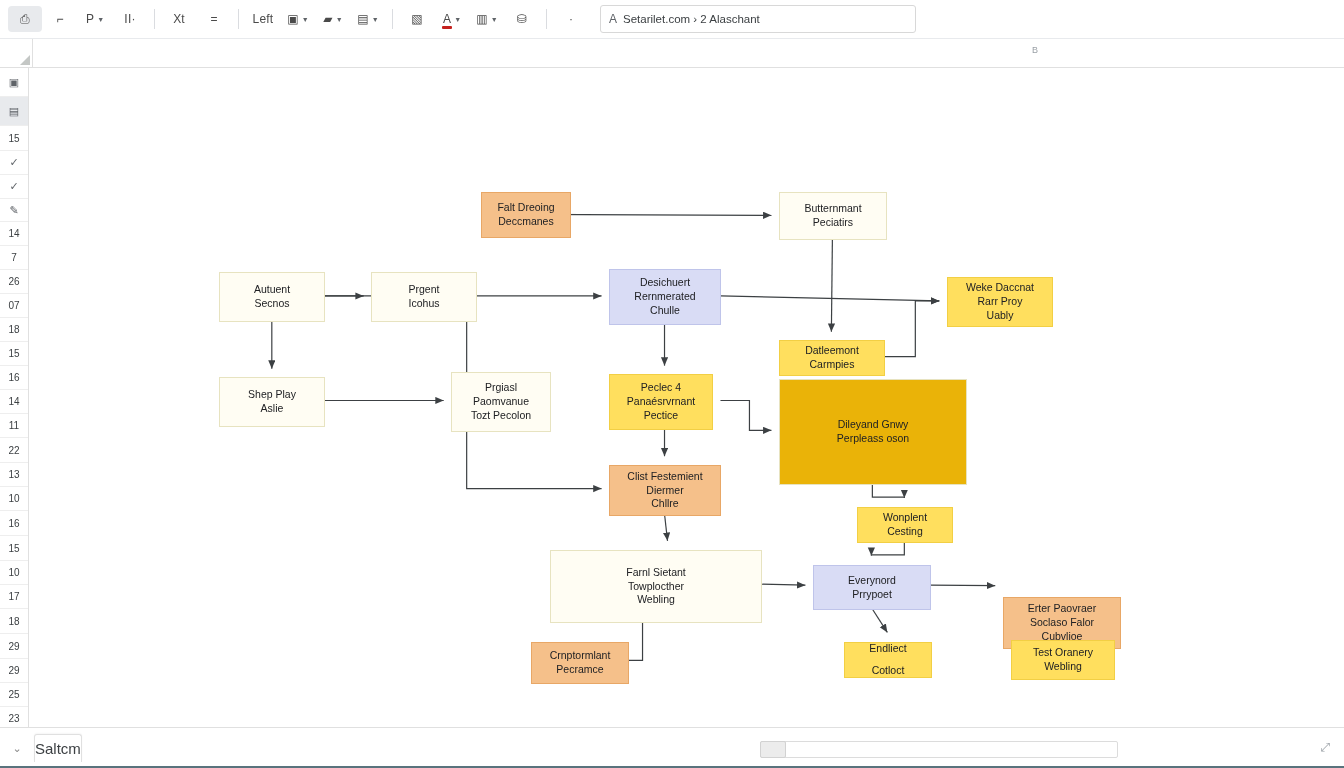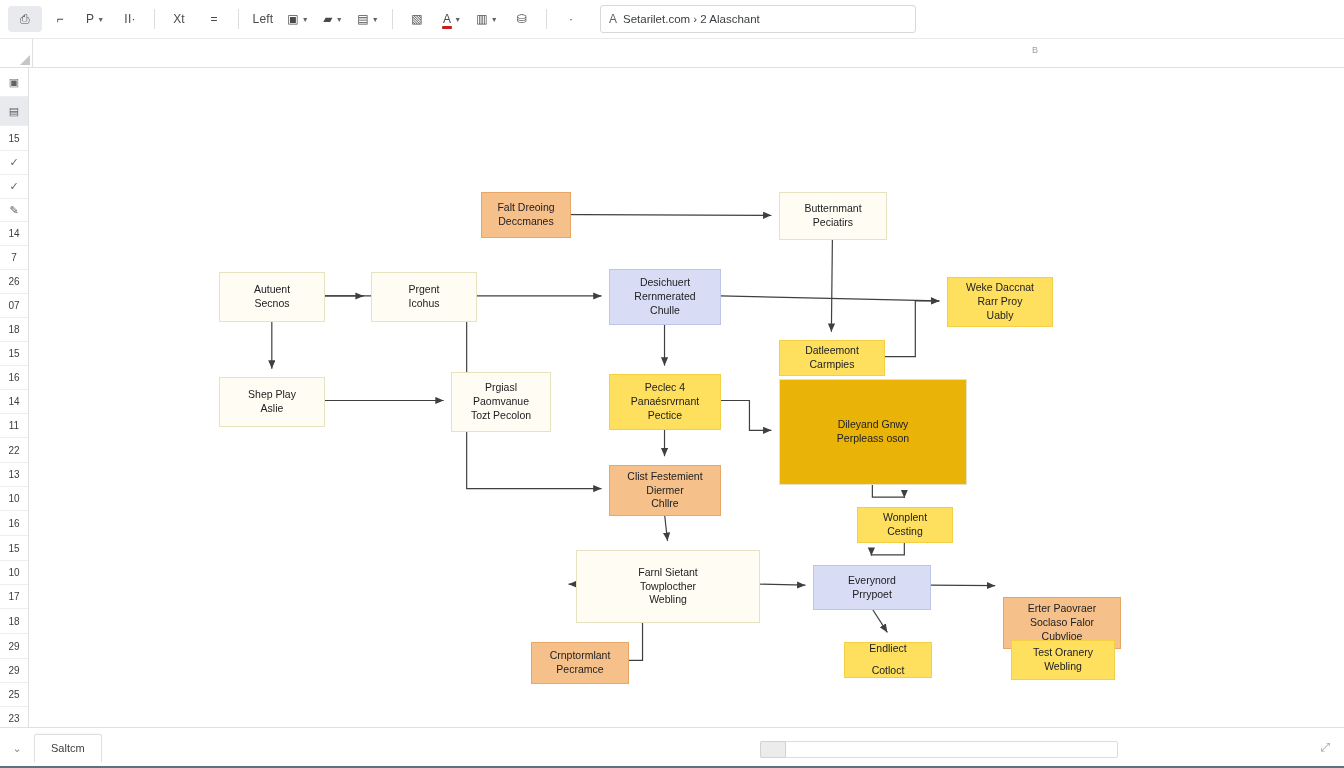--- a/index.html
+++ b/index.html
@@ -94,23 +94,23 @@
   .bottombar{
     height:40px;min-height:40px;background:#fff;border-top:1px solid #e0e0e0;
     display:flex;align-items:center;position:relative;
   }
   .bb-left{display:flex;align-items:center;height:100%;}
   .bb-arrow{
     width:34px;display:flex;align-items:center;justify-content:center;
     font-size:11px;color:#8a8a8a;filter:blur(0.5px);
   }
   .sheet-tab{
-    height:27px;margin-top:-1px;padding:0 16px;background:#fff;
+    height:27px;margin-top:-1px;padding:0 0;background:#fff;
     border:1px solid #e0e0e0;border-bottom:none;border-radius:3px 3px 0 0;
-    display:flex;align-items:center;font-size:11px;color:#3c4043;
+    display:flex;align-items:center;font-size:15px;color:#3c4043;
     filter:blur(0.4px);box-shadow:0 -1px 2px rgba(0,0,0,.04);
   }
   .bb-spacer{flex:1;}
   .hscroll-track{
     position:absolute;left:760px;right:226px;top:13px;height:15px;
     border:1px solid #dcdcdc;border-radius:2px;background:#fff;
   }
   .hscroll-thumb{
     position:absolute;left:760px;top:13px;width:24px;height:15px;
     background:#ececec;border:1px solid #d2d2d2;border-radius:2px;
@@ -349,39 +349,39 @@
             </div>
             <div class="node" style="left: 190px; top: 309px; width: 106px; height: 50px; background: rgb(255, 253, 243); border: 1px solid rgb(231, 227, 192);">
               <span>Shep Play</span>
               <span>Aslie</span>
             </div>
             <div class="node" style="left: 422px; top: 304px; width: 100px; height: 60px; background: rgb(255, 253, 243); border: 1px solid rgb(231, 227, 192);">
               <span>Prgiasl</span>
               <span>Paomvanue</span>
               <span>Tozt Pecolon</span>
             </div>
-            <div class="node" style="left: 580px; top: 306px; width: 112px; height: 56px; background: rgb(255, 223, 94); border: 1px solid rgb(242, 207, 68);">
+            <div class="node" style="left: 580px; top: 306px; width: 104px; height: 56px; background: rgb(255, 223, 94); border: 1px solid rgb(242, 207, 68);">
               <span>Peclec 4</span>
               <span>Panaésrvrnant</span>
               <span>Pectice</span>
             </div>
             <div class="node" style="left: 750px; top: 311px; width: 188px; height: 106px; background: #eab308; border: 1px solid rgb(231, 227, 192);">
               <span>Dileyand Gnwy</span>
               <span>Perpleass oson</span>
             </div>
             <div class="node" style="left: 580px; top: 397px; width: 112px; height: 51px; background: rgb(245, 192, 138); border: 1px solid rgb(232, 167, 102);">
               <span>Clist Festemient</span>
               <span>Diermer</span>
               <span>Chllre</span>
             </div>
             <div class="node" style="left: 828px; top: 439px; width: 96px; height: 36px; background: rgb(255, 223, 94); border: 1px solid rgb(242, 207, 68);">
               <span>Wonplent</span>
               <span>Cesting</span>
             </div>
-            <div class="node" style="left: 547px; top: 482px; width: 184px; height: 73px; background: rgb(255, 253, 243); border: 1px solid rgb(231, 227, 192);">
+            <div class="node" style="left: 521px; top: 482px; width: 212px; height: 73px; background: rgb(255, 253, 243); border: 1px solid rgb(231, 227, 192);">
               <span>Farnl Sietant</span>
               <span>Towplocther</span>
               <span>Webling</span>
             </div>
             <div class="node" style="left: 784px; top: 497px; width: 118px; height: 45px; background: rgb(217, 220, 245); border: 1px solid rgb(191, 196, 234);">
               <span>Everynord</span>
               <span>Prrypoet</span>
             </div>
             <div class="node" style="left: 974px; top: 494px; width: 118px; height: 52px; background: rgb(245, 192, 138); border: 1px solid rgb(232, 167, 102); margin-top: 35px;">
               <span>Erter Paovraer</span>

